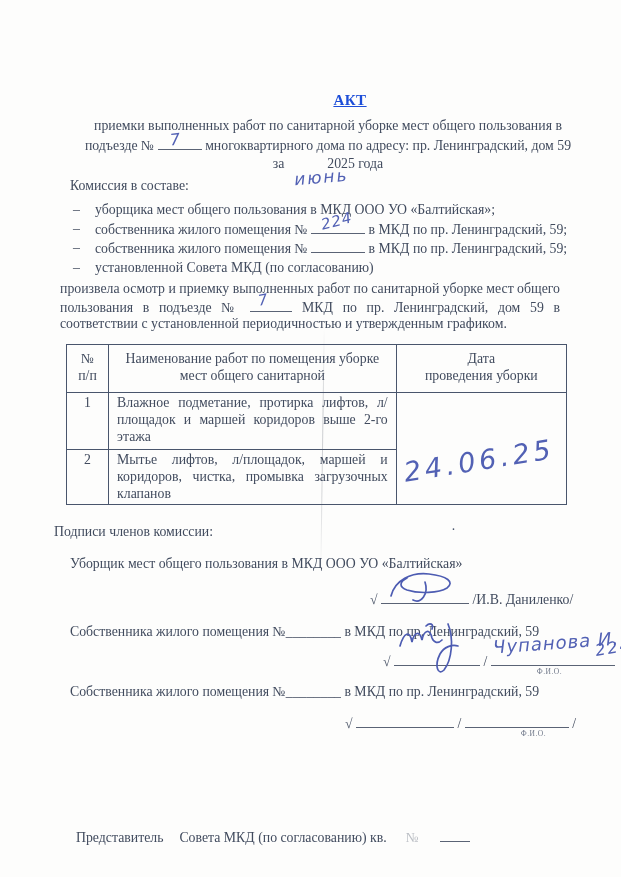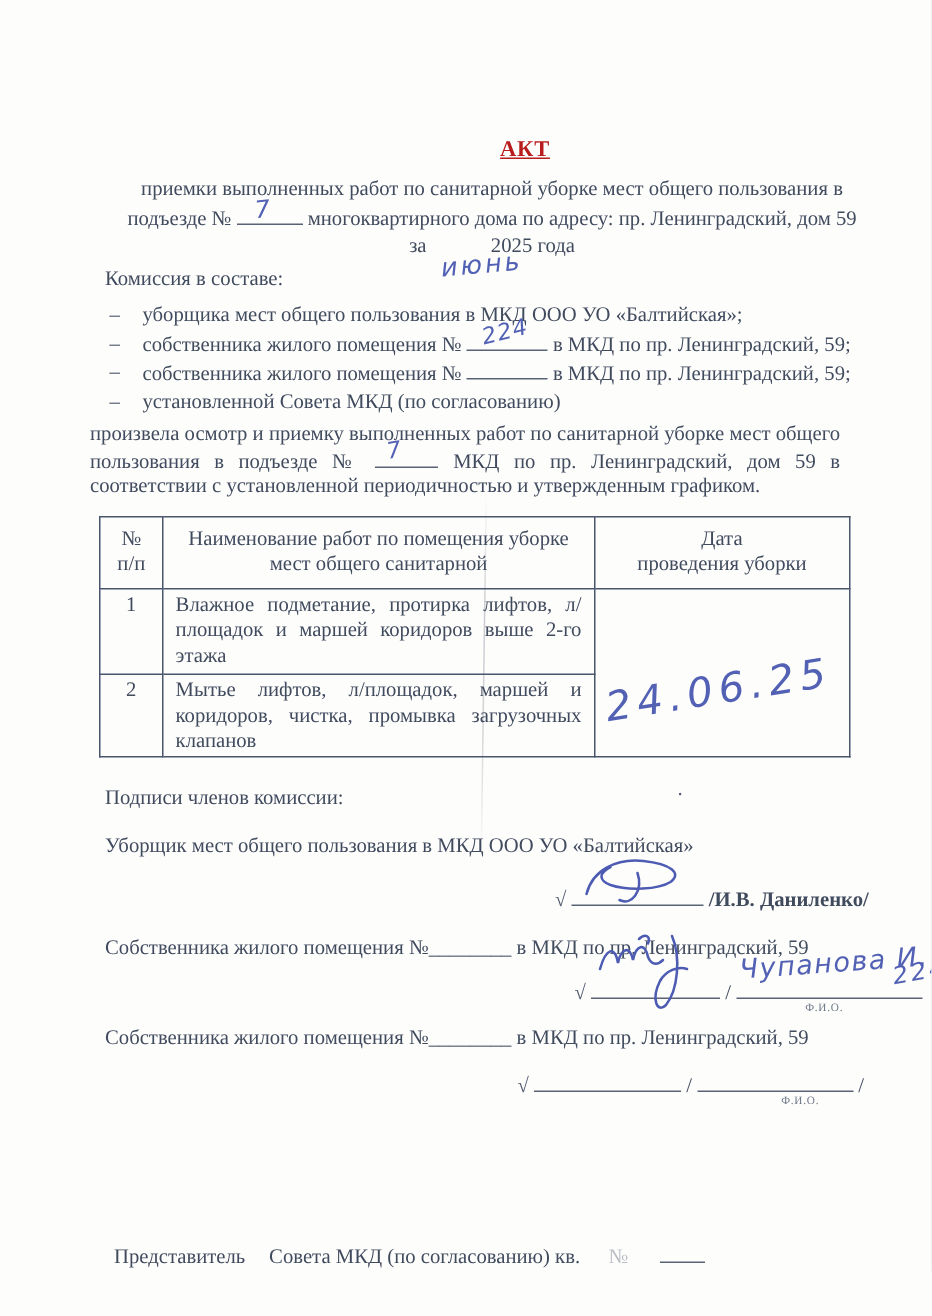--- a/index.html
+++ b/index.html
@@ -4,21 +4,21 @@
 <style>
   html,body{margin:0;padding:0;background:#e8e8e8;}
   .page{
     position:relative;width:621px;height:877px;margin:0 auto;
     background:#fdfdfc;overflow:hidden;
     font-family:"Liberation Serif",serif;color:#414b5e;
     font-size:13.8px;
   }
   .abs{position:absolute;}
   .center{text-align:center;}
-  .doc-title{font-weight:bold;text-decoration:underline;font-size:15px;letter-spacing:.5px;color:#b91c1c;}
+  .doc-title{font-weight:bold;text-decoration:underline;font-size:15px;letter-spacing:.5px;color:#1d4ed8;}
   .blank{display:inline-block;border-bottom:1px solid #5a6375;height:13px;vertical-align:baseline;position:relative;}
   .hw{color:#5261b4;font-family:"DejaVu Sans",sans-serif;font-style:italic;}
   .hw-big{font-size:27px;letter-spacing:4px;white-space:nowrap;}
   .dash-item{display:flex;line-height:18.5px;}
   .dash{width:22px;flex:0 0 22px;}
   .para{text-align:justify;line-height:16.5px;}
   table.work{border-collapse:collapse;table-layout:fixed;width:501px;}
   table.work td,table.work th{border:1.6px solid #49556c;padding:2px 8px;vertical-align:top;font-weight:normal;}
   table.work th{text-align:center;line-height:17px;padding-top:5px;padding-bottom:8px;}
   td.num{text-align:center;padding-top:5px;}
@@ -130,25 +130,25 @@
         </td>
       </tr>
       <tr>
         <td class="num">2</td>
         <td class="work-desc" style="height:46px;">Мытье лифтов, л/площадок, маршей и коридоров, чистка, промывка  загрузочных клапанов</td>
       </tr>
     </tbody>
       </table>
   </div>
 
-  <div class="abs" style="left:70px;top:524px;">Подписи членов комиссии:</div>
+  <div class="abs" style="left:54px;top:524px;">Подписи членов комиссии:</div>
 
   <div class="abs" style="left:70px;top:556px;">Уборщик мест общего пользования в МКД ООО УО «Балтийская»</div>
 
-  <div class="abs sigline" style="left:370px;top:590px;font-weight:bold;">
+  <div class="abs sigline" style="left:370px;top:590px;">
     <span class="check">√</span>
     <span class="blank" style="width:88px;">
       <svg class="scribble" style="left:6px;top:-22px;" width="72" height="34">
         <path d="M4,28 C8,12 24,4 42,6 C60,8 68,14 60,20 C52,25 32,26 20,22 C12,19 12,14 20,10"></path>
         <path d="M26,32 C34,36 42,26 38,14"></path>
       </svg>
     </span>
     <span>/И.В. Даниленко/</span>
   </div>
 

